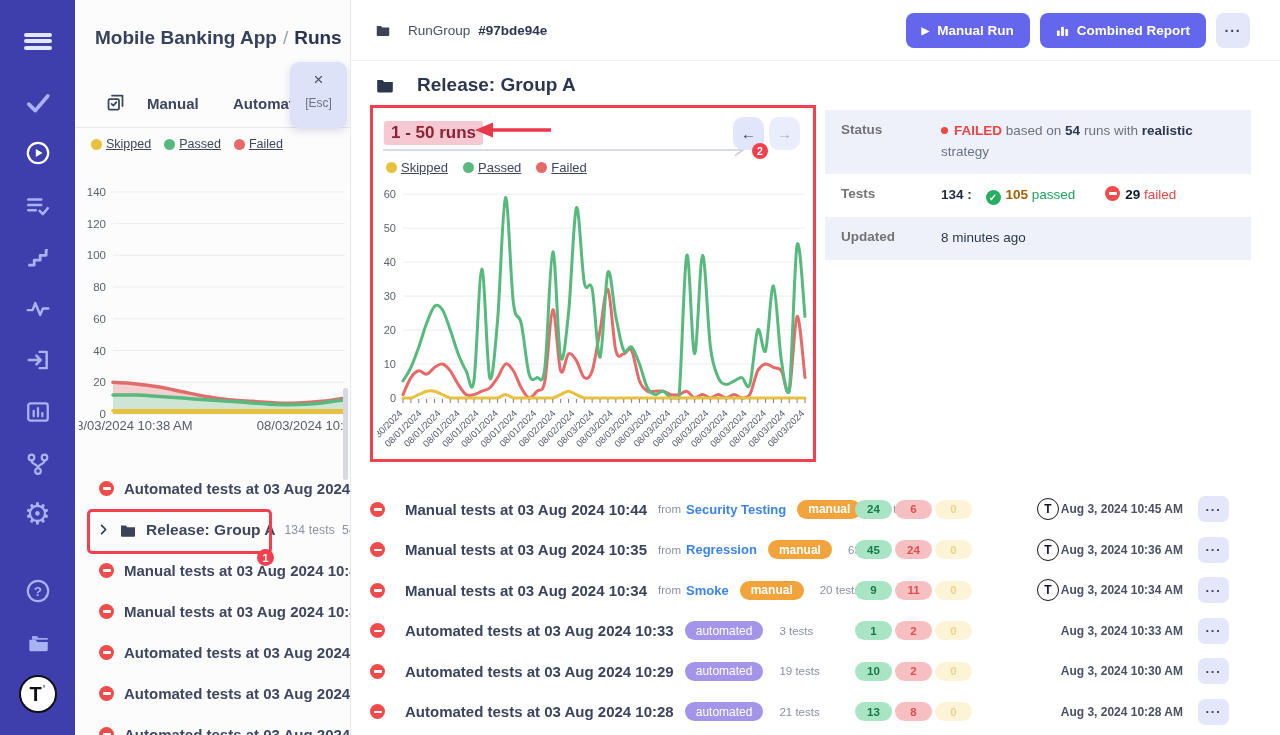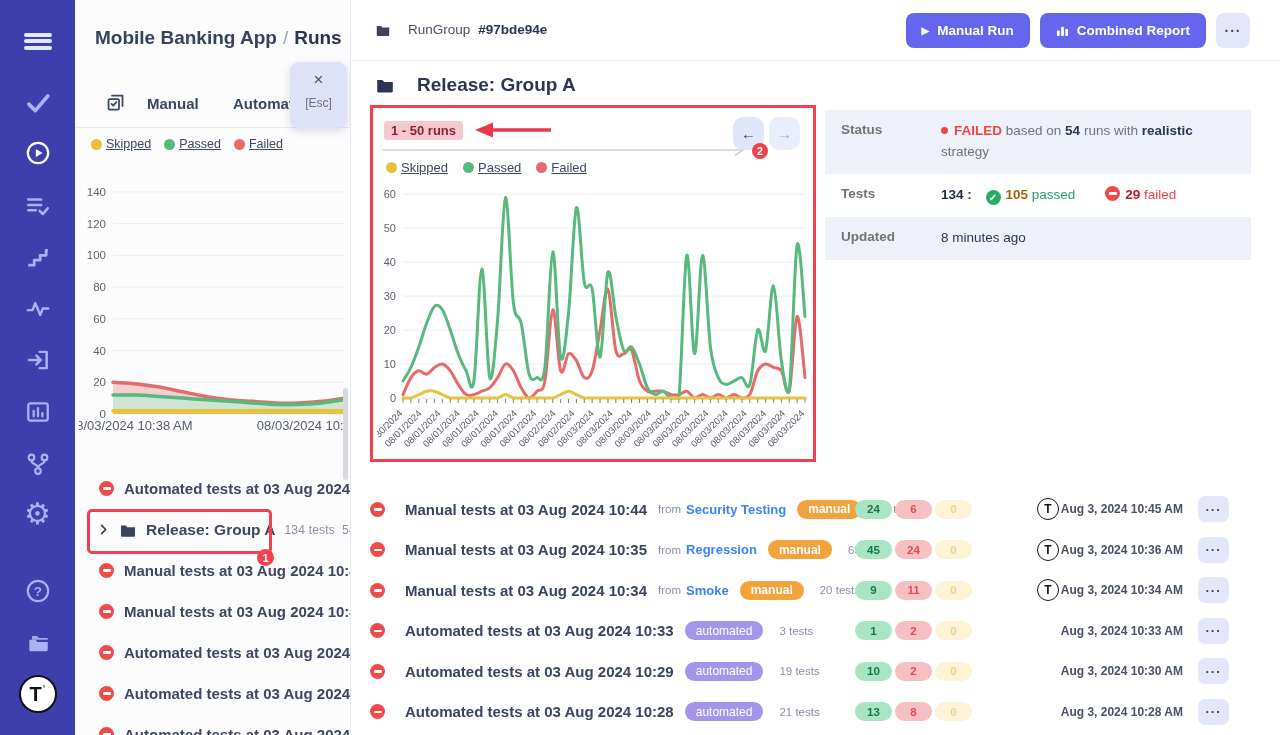--- a/index.html
+++ b/index.html
@@ -54,36 +54,36 @@
   .folder-ic svg{width:18px;height:18px;}
   .lp-meta{font-size:12px;color:#8a90a3;font-weight:400;margin-left:9px;letter-spacing:.2px;}
   .lp-annotation{position:absolute;left:12px;top:509px;width:185px;height:45px;border:3px solid #f2404e;
                  border-radius:5px;pointer-events:none;z-index:4;}
   .lp-badge{position:absolute;left:167px;top:37px;width:17px;height:17px;border-radius:50%;background:#f2404e;
             color:#fff;font-size:11px;font-weight:700;display:flex;align-items:center;justify-content:center;}
 
   
   .main{position:absolute;left:351px;top:0;width:929px;height:735px;background:#fff;}
   .topbar{position:absolute;left:0;top:0;width:929px;height:61px;border-bottom:1px solid #eef0f4;}
-  .rg-crumb{position:absolute;left:24px;top:22px;display:flex;align-items:flex-start;gap:8px;font-size:13.5px;color:#4a5164;}
+  .rg-crumb{position:absolute;left:24px;top:22px;display:flex;align-items:center;gap:8px;font-size:13.5px;color:#4a5164;}
   .rg-crumb .folder-ic svg{width:16px;height:16px;}
   .rg-id{font-weight:700;color:#2c3650;}
   .topbar-buttons{position:absolute;right:30px;top:13px;display:flex;gap:10px;}
   .btn-primary{background:#6467ee;color:#fff;font-weight:700;font-size:13.5px;height:35px;padding:0 16px;
                border-radius:8px;display:flex;align-items:center;gap:8px;cursor:pointer;border:none;}
   .btn-primary .bicon{font-size:10px;display:flex;align-items:center;}
   .btn-more{width:34px;height:35px;background:#e4e7fa;border-radius:8px;display:flex;align-items:center;
             justify-content:center;color:#3c4257;font-weight:700;font-size:14px;cursor:pointer;letter-spacing:1px;}
   .release-head{position:absolute;left:24px;top:74px;display:flex;align-items:center;gap:13px;font-size:19px;
                 font-weight:700;color:#2c3650;}
   .release-head .folder-ic svg{width:20px;height:20px;}
 
   .chart-box{position:absolute;left:19px;top:105px;width:446px;height:357px;border:3px solid #f2404e;background:#fff;}
   .range-label{position:absolute;left:11px;top:13px;background:#f6c9d2;color:#8e2136;font-weight:700;
-               font-size:13px;padding:2px 7px;border-radius:3px;}
+               font-size:17px;padding:2px 7px;border-radius:3px;}
   .red-arrow{position:absolute;left:96px;top:12px;}
   .gray-arrow{position:absolute;left:8px;top:35px;}
   .pg-left,.pg-right{position:absolute;top:9px;width:31px;height:33px;border-radius:10px;display:flex;
         align-items:center;justify-content:center;font-size:15px;cursor:pointer;}
   .pg-left{right:49px;background:#e2e6fb;color:#333c52;}
   .pg-right{right:13px;background:#eaedfc;color:#a6acbf;}
   .pg-badge{position:absolute;top:35px;right:45px;width:16px;height:16px;border-radius:50%;background:#f2404e;
             color:#fff;font-size:10.5px;font-weight:700;display:flex;align-items:center;justify-content:center;z-index:3;}
   .main-legend{position:absolute;left:13px;top:52px;display:flex;gap:15px;font-size:13px;color:#3f4660;}
   #main-chart{position:absolute;left:4px;top:68px;}
@@ -96,21 +96,21 @@
   .st-dot{display:inline-block;width:7px;height:7px;border-radius:50%;background:#ef4444;margin-right:6px;vertical-align:1px;}
   .st-failed{color:#ef4444;font-weight:700;}
   .bold-dark{color:#2c3650;font-weight:700;}
   .tests-total{color:#1f2a44;font-weight:700;margin-right:10px;}
   .ok-ic{display:inline-flex;width:15px;height:15px;border-radius:50%;background:#27ae60;color:#fff;
          align-items:center;justify-content:center;font-size:10px;font-weight:700;vertical-align:-2px;margin-right:5px;}
   .mini-minus{display:inline-block;width:15px;height:15px;border-radius:50%;background:#ee4b4b;position:relative;
               vertical-align:-2px;margin-right:5px;}
   .mini-minus::after{content:"";position:absolute;left:3.5px;top:6.3px;width:8px;height:2.5px;background:#fff;border-radius:1px;}
   .green-t{color:#1fa45c;}  .green-n{color:#a16207;font-weight:700;}
-  .red-t{color:#ef4444;}    .red-n{color:#b91c1c;font-weight:700;margin-left:26px;}
+  .red-t{color:#ef4444;}    .red-n{color:#0f172a;font-weight:700;margin-left:26px;}
   .upd-value{color:#2c3650;}
 
   .runs-list{position:absolute;left:19px;top:489px;width:859px;}
   .run-row{position:relative;height:40.5px;display:flex;align-items:center;cursor:pointer;}
   .run-title{font-size:15px;font-weight:700;color:#3a445f;margin-left:10px;white-space:nowrap;}
   .run-from{margin-left:11px;font-size:11.5px;color:#8a90a3;}
   .run-source{margin-left:5px;font-size:13px;font-weight:700;color:#3b82f6;}
   .tag{margin-left:11px;font-size:12px;color:#fff;padding:2.5px 11px;border-radius:11px;white-space:nowrap;}
   .tag.manual{background:#f2a33c;font-weight:700;}
   .tag.automated{background:#a495ea;font-weight:400;}

